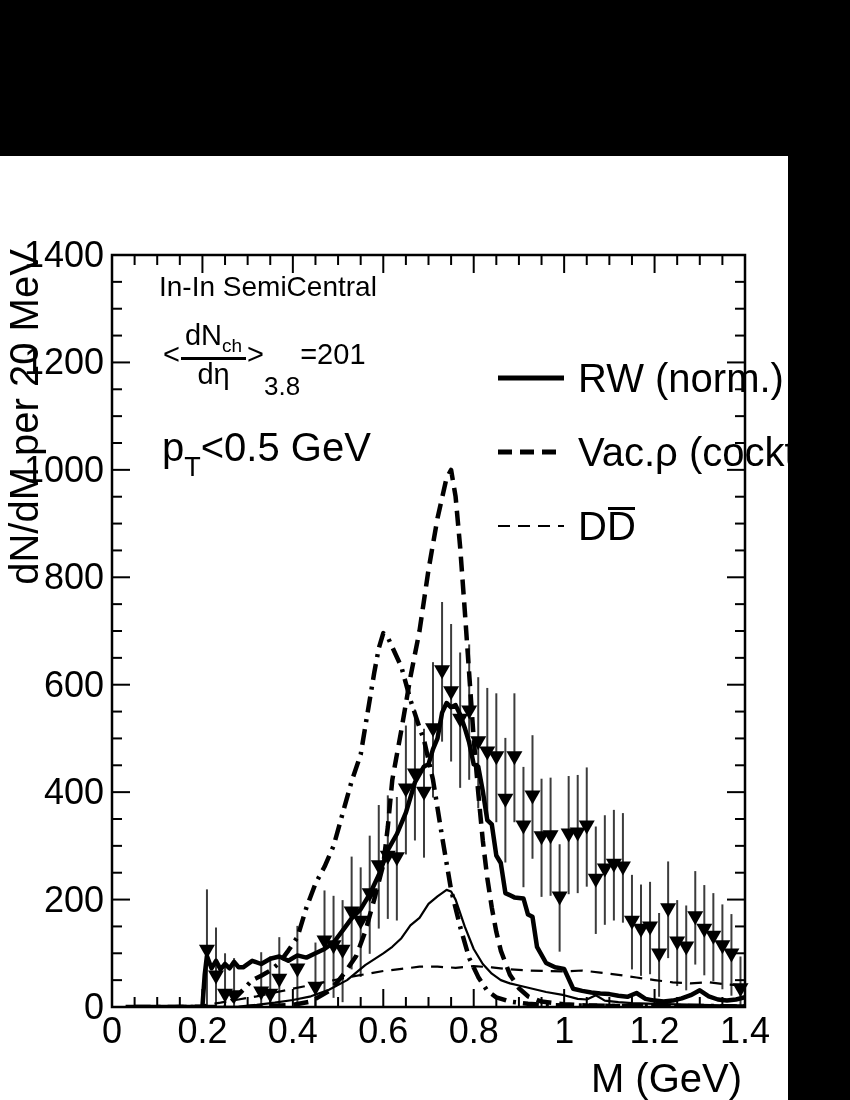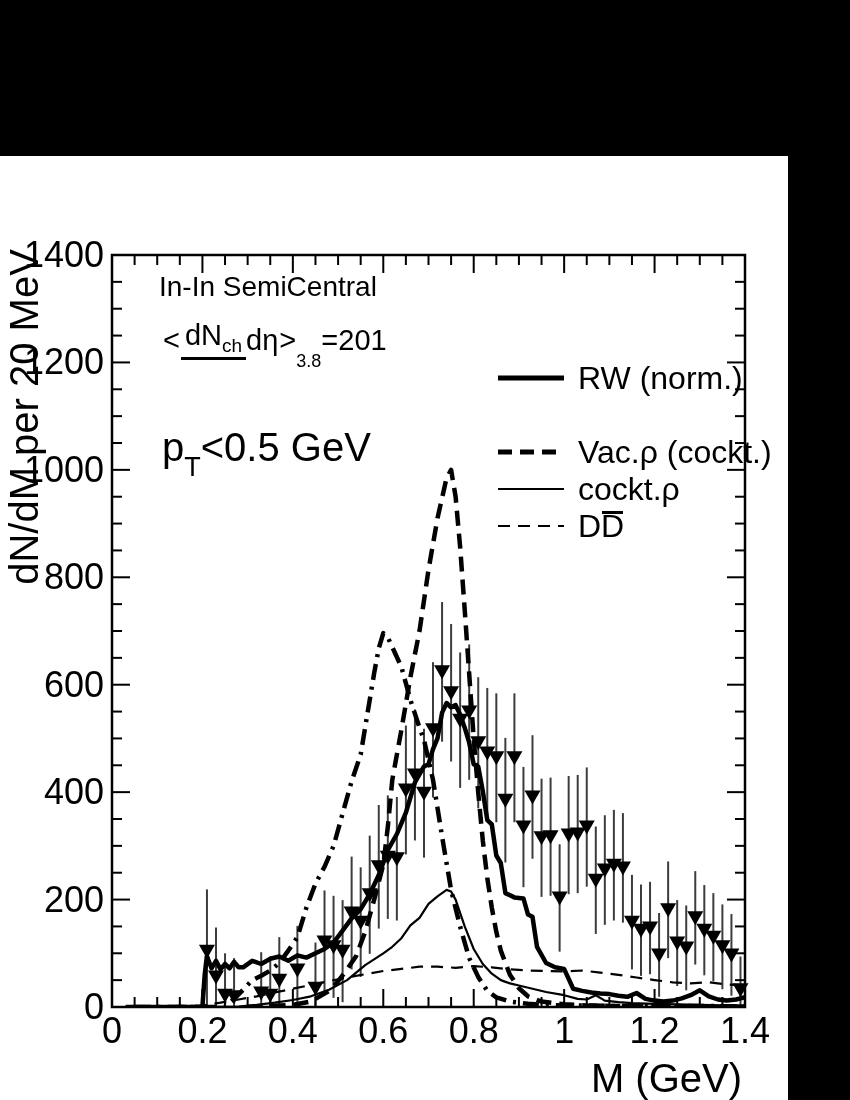--- a/index.html
+++ b/index.html
@@ -3,29 +3,29 @@
 <meta charset="utf-8">
 <style>
   html,body{margin:0;padding:0;background:#000;width:850px;height:1100px;overflow:hidden;}
   .canvas{position:relative;width:850px;height:1100px;background:#000;
           font-family:"Liberation Sans","DejaVu Sans",sans-serif;color:#000;}
   .white-panel{position:absolute;left:0;top:156px;width:788px;height:944px;background:#fff;}
   svg#chart{position:absolute;left:0;top:0;width:850px;height:1100px;pointer-events:none;}
   .anno{position:absolute;color:#000;white-space:nowrap;line-height:1;}
   #plot-title{left:159px;top:273px;font-size:28px;}
   #formula{left:163px;top:321px;font-size:29px;display:flex;align-items:center;}
-  #formula .frac{display:inline-flex;flex-direction:row;align-items:center;margin:0 1px;}
+  #formula .frac{display:inline-flex;flex-direction:column;align-items:center;margin:0 1px;}
   #formula .num{border-bottom:3px solid #000;padding:0 4px 2px 4px;}
   #formula sub.small{font-size:19px;transform:translateY(6px);}
-  #formula .lowsub{font-size:18px;align-self:flex-end;transform:translateY(10px);}
+  #formula .lowsub{font-size:26px;align-self:flex-end;transform:translateY(10px);}
   #pt-label{left:162px;top:403px;font-size:40px;margin-top:24px;}
   #pt-label sub{font-size:27px;transform:translateY(6px);display:inline-block;}
   .legend-row{position:absolute;left:498px;height:34px;display:flex;align-items:center;}
   .legend-row .sample{width:66px;height:34px;flex:0 0 66px;}
-  .legend-row .lab{margin-left:14px;font-size:32px;line-height:1;}
+  .legend-row .lab{margin-left:14px;font-size:40px;line-height:1;}
   .legend-row .sample line{stroke:#000;}
   .ls-thick-solid line{stroke-width:5;}
   .ls-thick-dashdot line{stroke-width:5;stroke-dasharray:15 6 2 6;}
   .ls-thick-dashed line{stroke-width:5;stroke-dasharray:14 8;}
   .ls-thin-solid line{stroke-width:2.2;}
   .ls-thin-dashed line{stroke-width:2.2;stroke-dasharray:12 8;}
   .ovl{position:relative;display:inline-block;}
   .ovl::after{content:"";position:absolute;left:1px;right:1px;top:1px;border-top:3px solid #000;}
 </style>
 </head>
@@ -332,25 +332,19 @@
         <line x1="0" y1="17" x2="66" y2="17"></line>
       </svg>
     <span class="lab">RW (norm.)</span>
   </div>
   <div class="anno legend-row ls-thick-dashed" style="top:435px">
     <svg class="sample" viewBox="0 0 66 34">
         <line x1="0" y1="17" x2="66" y2="17"></line>
       </svg>
     <span class="lab">Vac.ρ (cockt.)</span>
   </div>
-  <div class="anno legend-row ls-thin-solid" style="top:472px">
-    <svg class="sample" viewBox="0 0 66 34">
-        <line x1="0" y1="17" x2="66" y2="17"></line>
-      </svg>
-    <span class="lab">cockt.ρ</span>
-  </div>
   <div class="anno legend-row ls-thin-dashed" style="top:509px">
     <svg class="sample" viewBox="0 0 66 34">
         <line x1="0" y1="17" x2="66" y2="17"></line>
       </svg>
     <span class="lab"><span>D</span><span class="ovl">D</span></span>
   </div>
 </div>
 
 </body></html>

